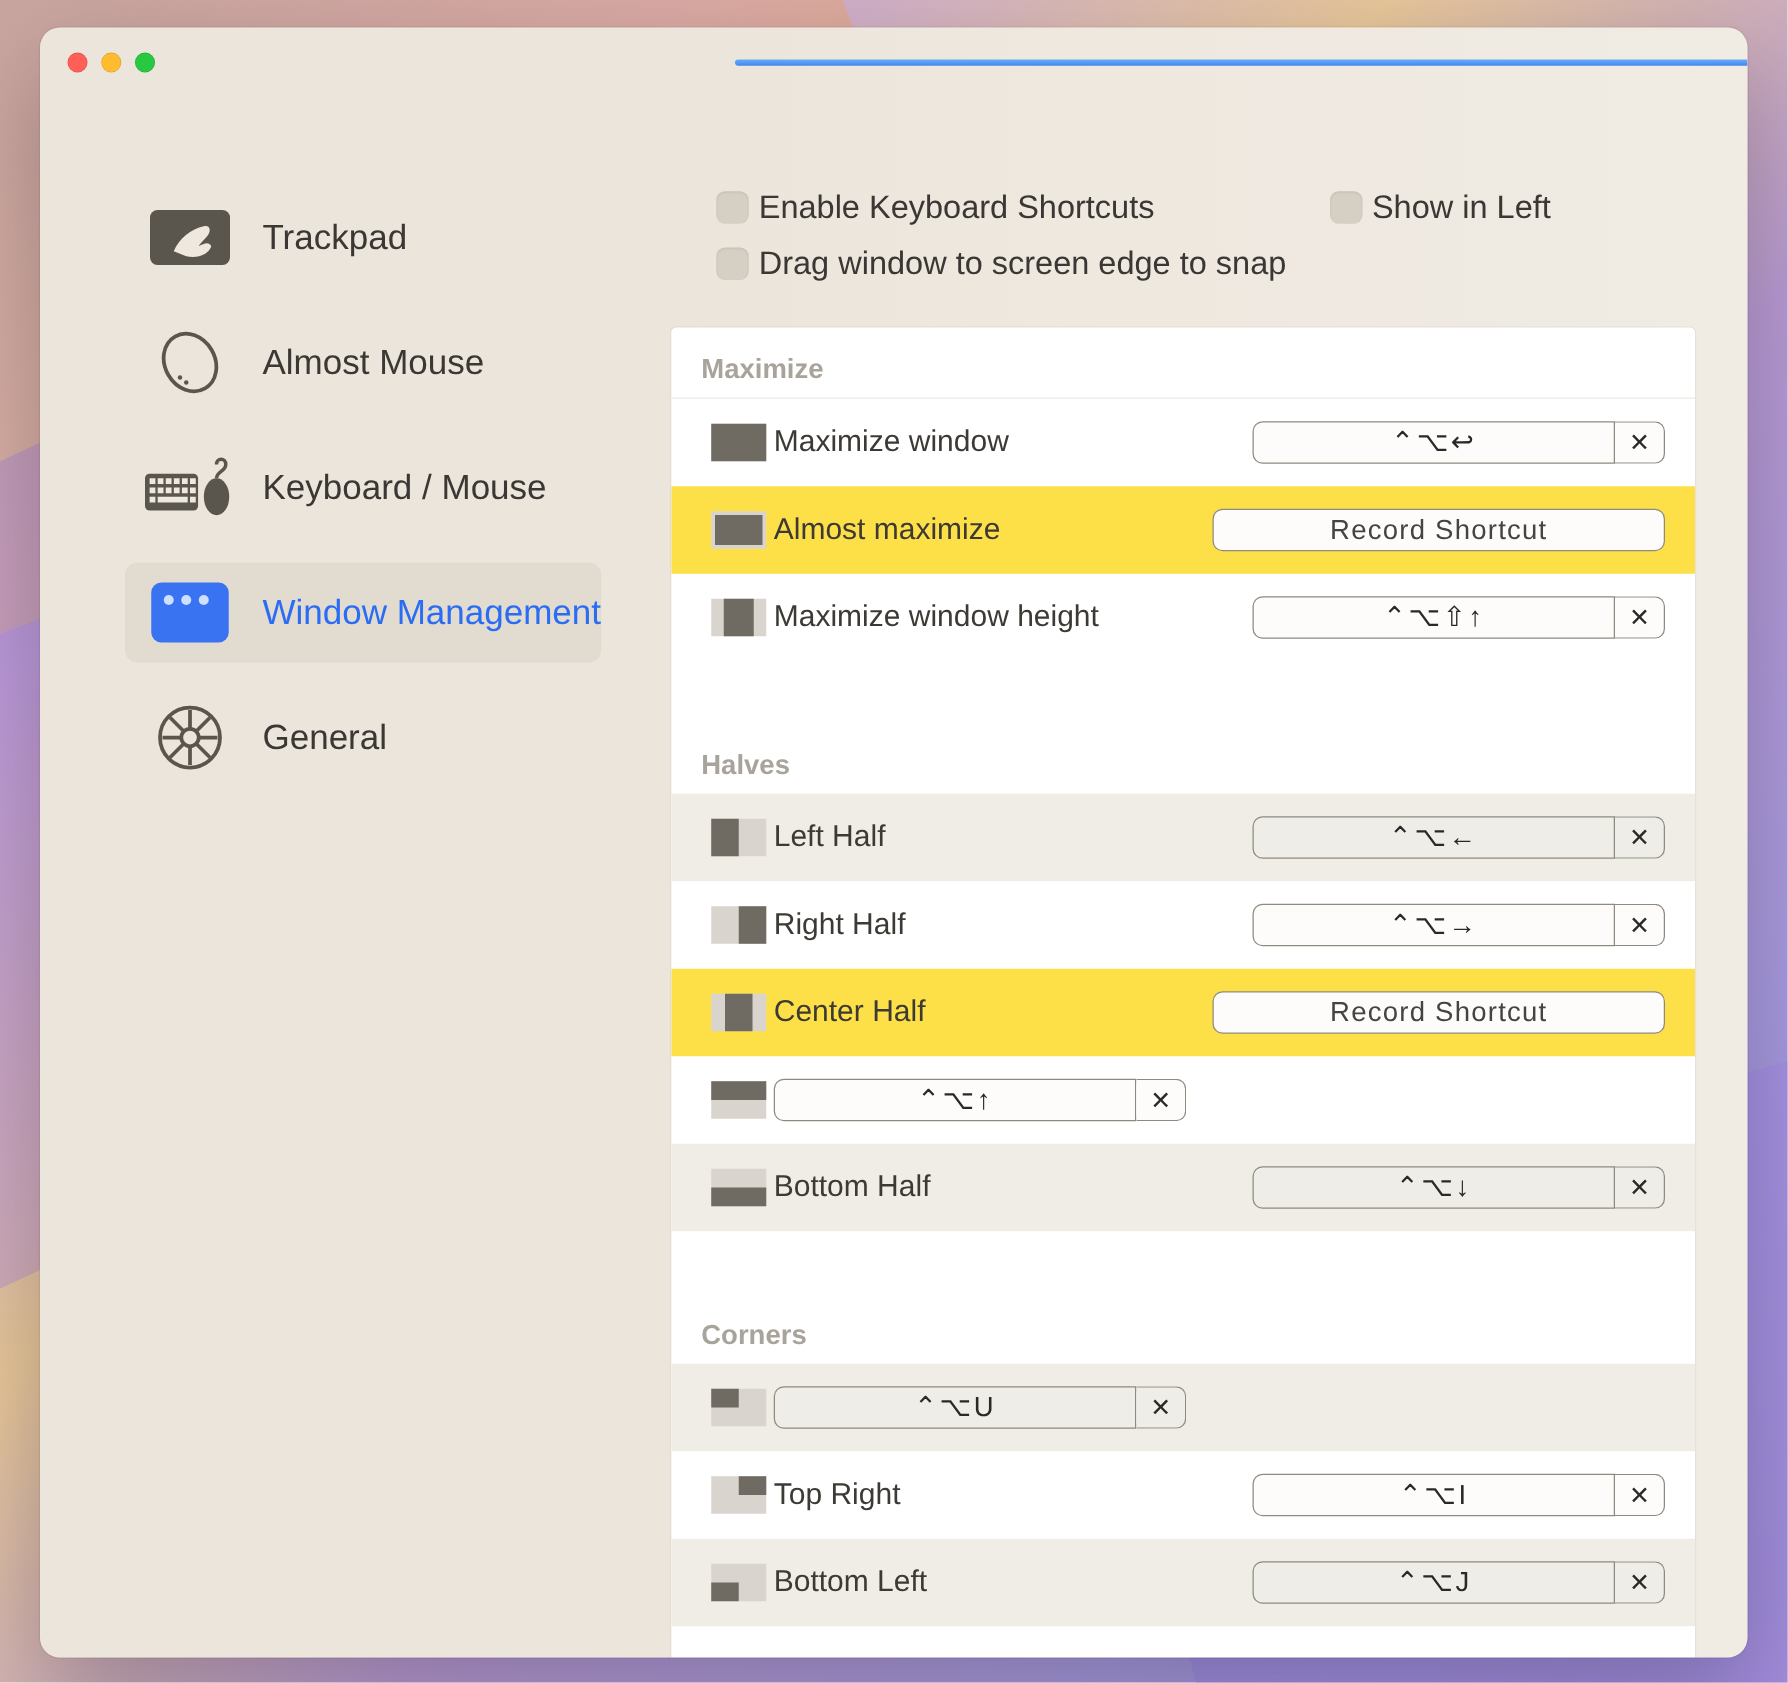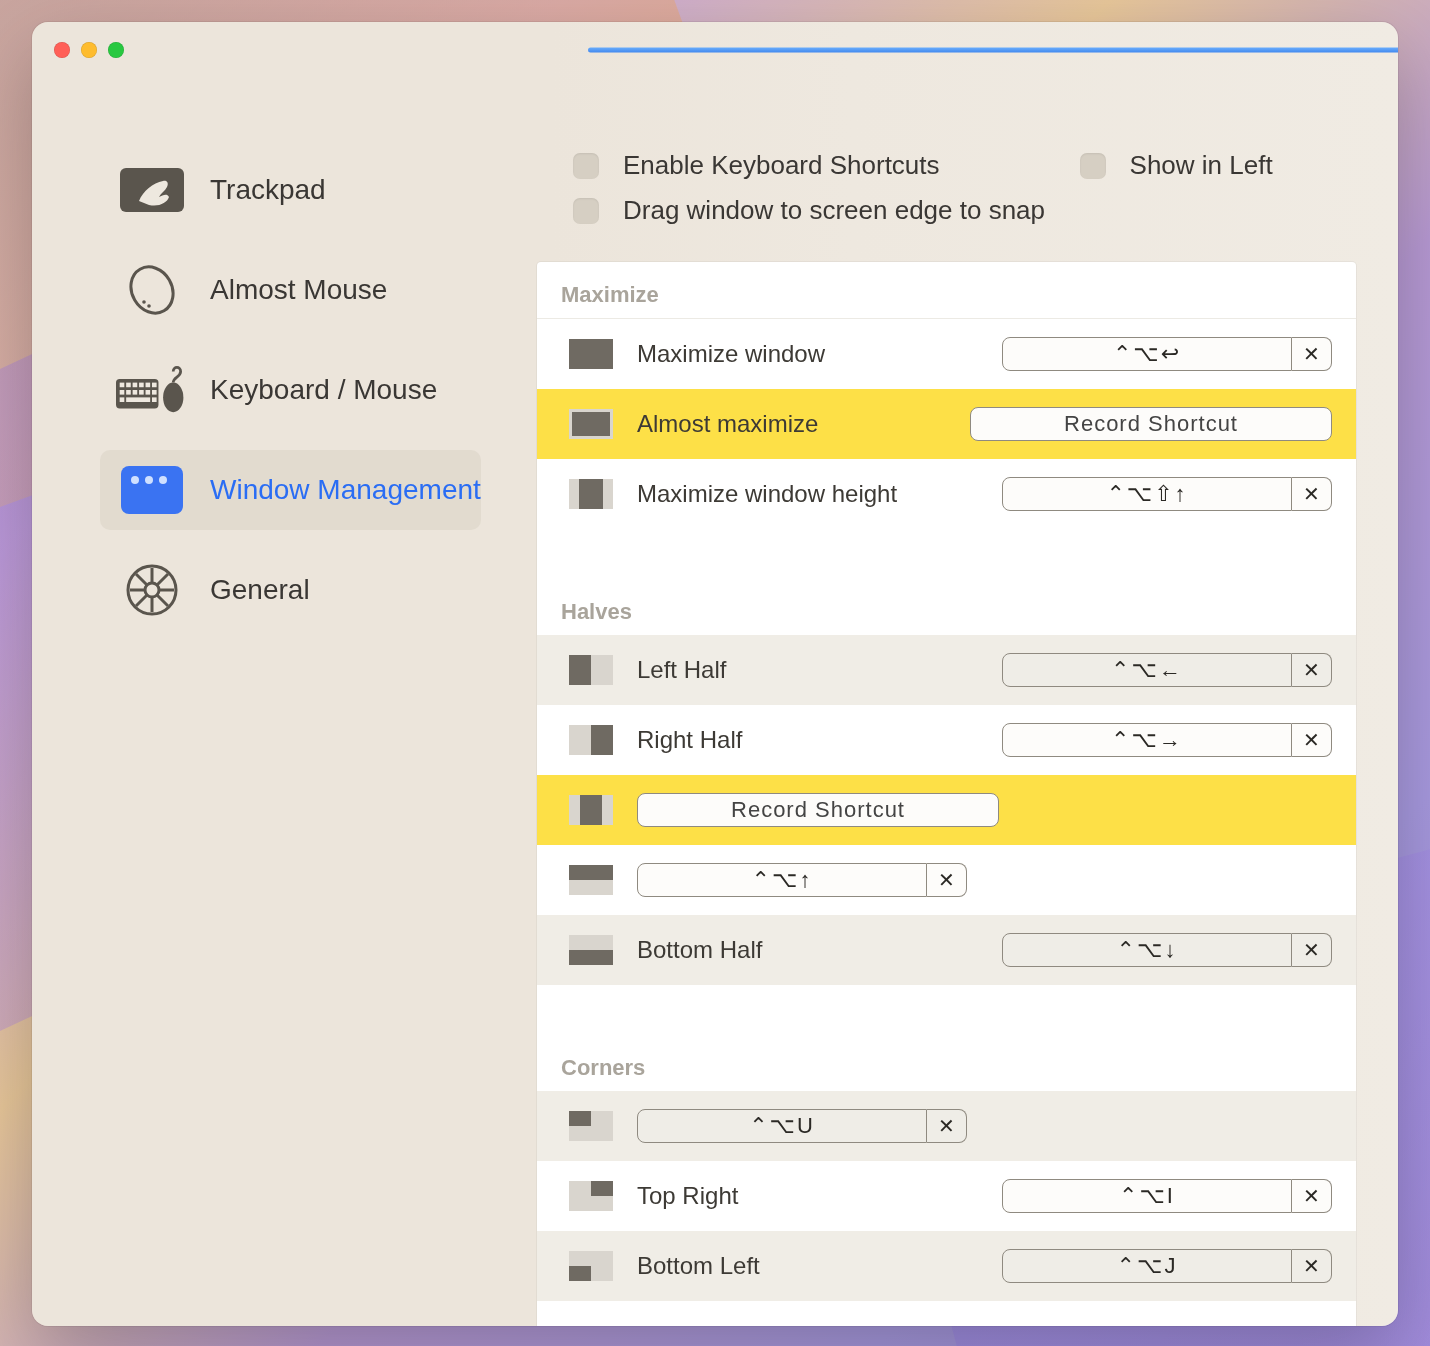--- a/index.html
+++ b/index.html
@@ -92,21 +92,21 @@
   .main {
     flex:1; padding: 72px 42px 0 0;
     display:flex; flex-direction:column;
   }
   .toggles {
     padding: 0 0 36px 36px;
     display:flex; flex-wrap:wrap;
     column-gap: 140px; row-gap: 14px;
     font-size:26px; color:#3a3734;
   }
-  .toggle { display:flex; align-items:center; gap:24px; cursor:pointer; }
+  .toggle { display:flex; align-items:center; gap:8px; cursor:pointer; }
   .cbox {
     width:26px; height:26px; border-radius:7px;
     background:#d6cfc3;
     box-shadow: inset 0 1px 2px rgba(0,0,0,.08);
   }
 
   .panel {
     background:#ffffff;
     border-radius:4px 4px 0 0;
     flex:1;
@@ -120,21 +120,21 @@
 
   .section-title {
     font-size:22px; font-weight:600; color:#a9a49b;
     padding: 20px 0 10px 24px;
     border-bottom:1px solid #eceae4;
   }
   .row {
     display:flex; align-items:center;
     height:70px;
     padding: 0 24px 0 32px;
-    gap:24px;
+    gap:6px;
   }
   .row.alt { background:#fde047; }
   .row.sel { background:#f0ede6; }
   .row .thumb {
     width:44px; height:30px;
     background:#d9d5ce;
     position:relative;
     flex-shrink:0;
   }
   .row .thumb .fill { position:absolute; background:#6f6a62; }
@@ -343,20 +343,21 @@
           <div class="shortcut-wrap">
             <div class="shortcut">⌃⌥→</div>
             <div class="clear-btn">✕</div>
           </div>
         </div>
 
         <div class="row alt">
           <div class="thumb">
               <div class="fill" style="top:0;bottom:0;left:25%;right:25%"></div>
             </div>
+          <div class="name">Center Half</div>
           <div class="shortcut-wrap">
             <div class="shortcut full">Record Shortcut</div>
           </div>
         </div>
 
         <div class="row">
           <div class="thumb">
               <div class="fill" style="top:0;left:0;right:0;height:50%"></div>
             </div>
           <div class="shortcut-wrap">

